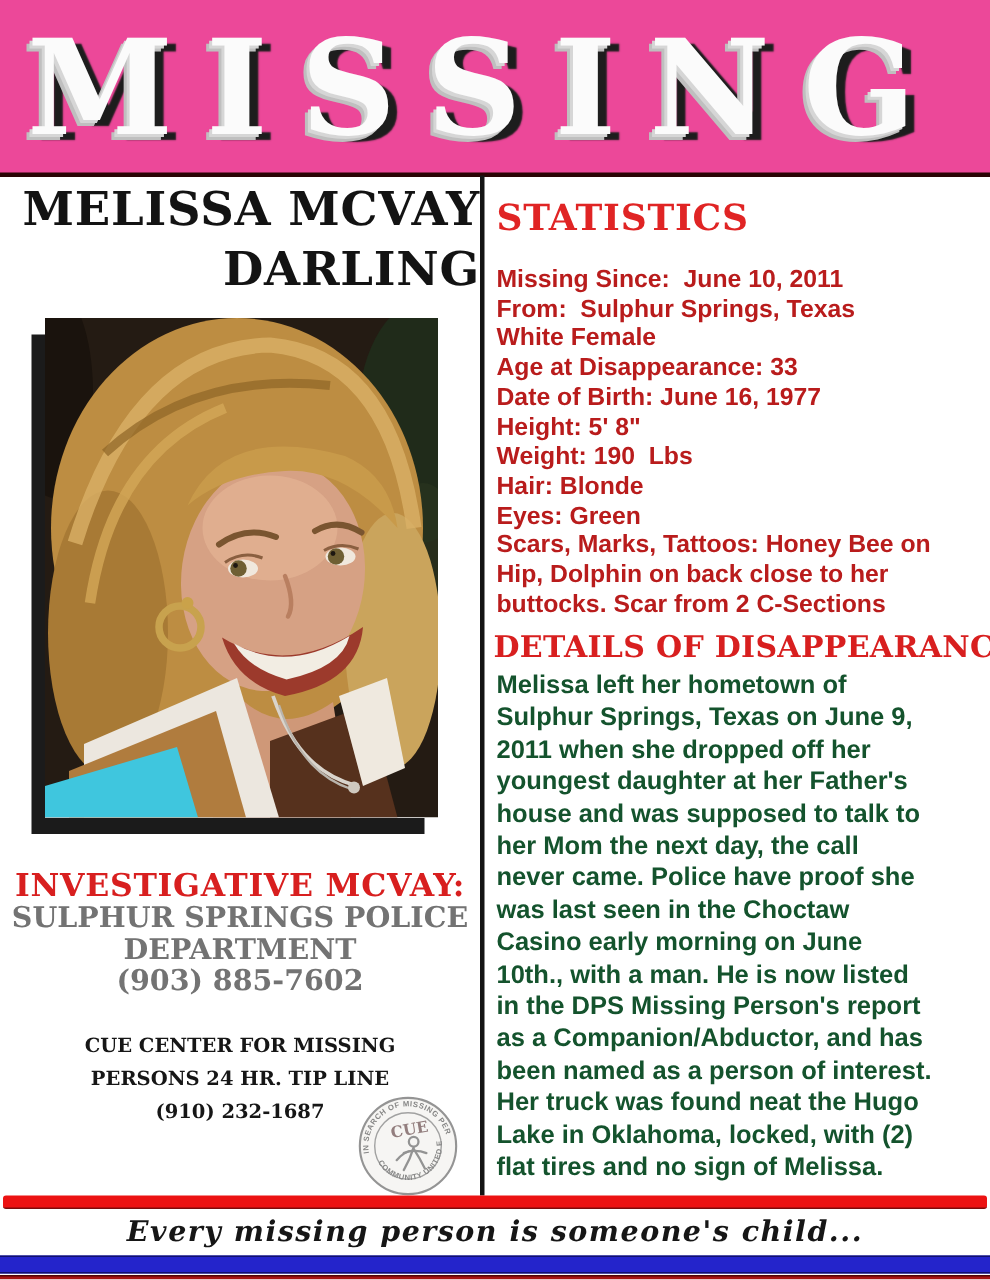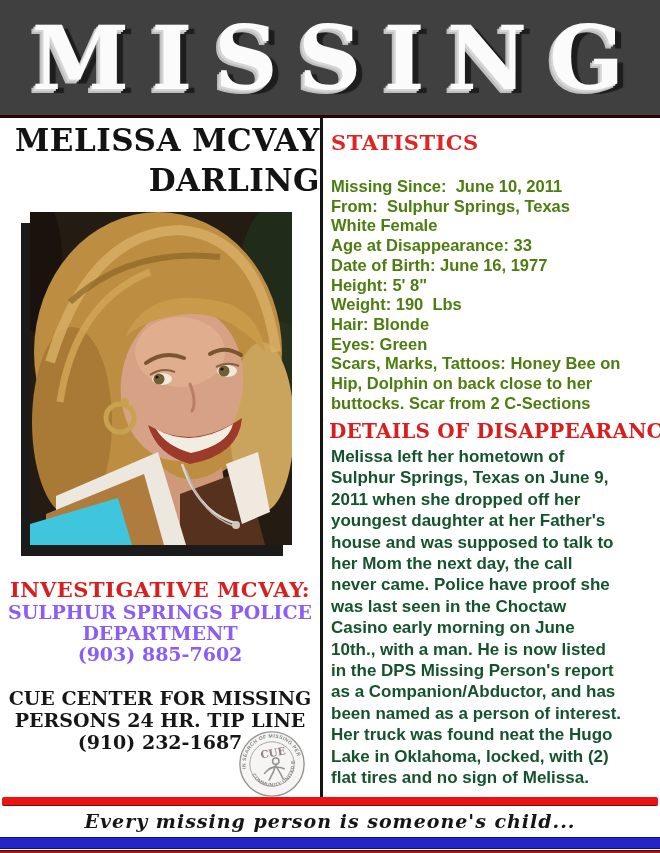--- a/index.html
+++ b/index.html
@@ -3,22 +3,22 @@
 <meta charset="utf-8">
 <style>
   html,body{margin:0;padding:0;}
   .page{
     position:relative; width:660px; height:853px; background:#ffffff;
     font-family:"Liberation Sans", sans-serif; overflow:hidden;
   }
   
   .banner{
     position:absolute; left:0; top:0; width:660px; height:115px;
-    background:#404040; border-bottom:3px solid #2a0404;
-    display:flex; align-items:center; justify-content:center;
+    background:#ec4899; border-bottom:3px solid #2a0404;
+    display:flex; align-items:center; 
   }
   .banner-title{
     font-family:"DejaVu Serif", serif; font-weight:700;
     font-size:88px; letter-spacing:22px; padding-left:18px;
     color:#fbfbfb;
     text-shadow:-2px 2px 0 #d6d6d6, -4px 4px 0 #bfbfbf, 6px 4px 1px #1d1d1d;
     white-space:nowrap;
   }
   
   .divider{position:absolute; left:320px; top:117px; width:3px; height:680px; background:#141414;}
@@ -34,37 +34,37 @@
   }
   .photo svg{display:block;}
   .agency-heading{
     position:absolute; left:0; top:577px; width:320px; text-align:center;
     font-family:"DejaVu Serif", serif; font-weight:700; font-size:21px;
     color:#d81f1f; letter-spacing:0.5px;
   }
   .agency-block{
     position:absolute; left:0; top:602px; width:320px; text-align:center;
     font-family:"DejaVu Serif", serif; font-weight:700; font-size:19px; line-height:21px;
-    color:#8b5cf6; white-space:pre-line;
+    color:#737373; white-space:pre-line;
   }
   .tip-block{
     position:absolute; left:0; top:687px; width:320px; text-align:center;
-    font-family:"DejaVu Serif", serif; font-weight:700; font-size:19px; line-height:22px;
+    font-family:"DejaVu Serif", serif; font-weight:700; font-size:13px; line-height:22px;
     color:#161616; white-space:pre-line;
   }
   .seal{position:absolute; left:238px; top:730px; width:68px; height:68px; opacity:0.92;}
   
   .stats-heading{
     position:absolute; left:331px; top:130px; width:326px;
-    font-family:"DejaVu Serif", serif; font-weight:700; font-size:21px;
+    font-family:"DejaVu Serif", serif; font-weight:700; font-size:24px;
     color:#e02424; letter-spacing:0.5px;
   }
   .stats-body{
     position:absolute; left:331px; top:177px; width:328px;
-    font-weight:700; font-size:16.5px; line-height:19.7px; color:#4d7c0f;
+    font-weight:700; font-size:16.5px; line-height:19.7px; color:#b91c1c;
     white-space:pre;
   }
   .details-heading{
     position:absolute; left:329px; top:419px; width:330px;
     font-family:"DejaVu Serif", serif; font-weight:700; font-size:20px;
     color:#d81f1f; letter-spacing:0.2px; white-space:nowrap;
   }
   .details-body{
     position:absolute; left:331px; top:446px; width:330px;
     font-weight:700; font-size:17px; line-height:21.4px; color:#14532d;

